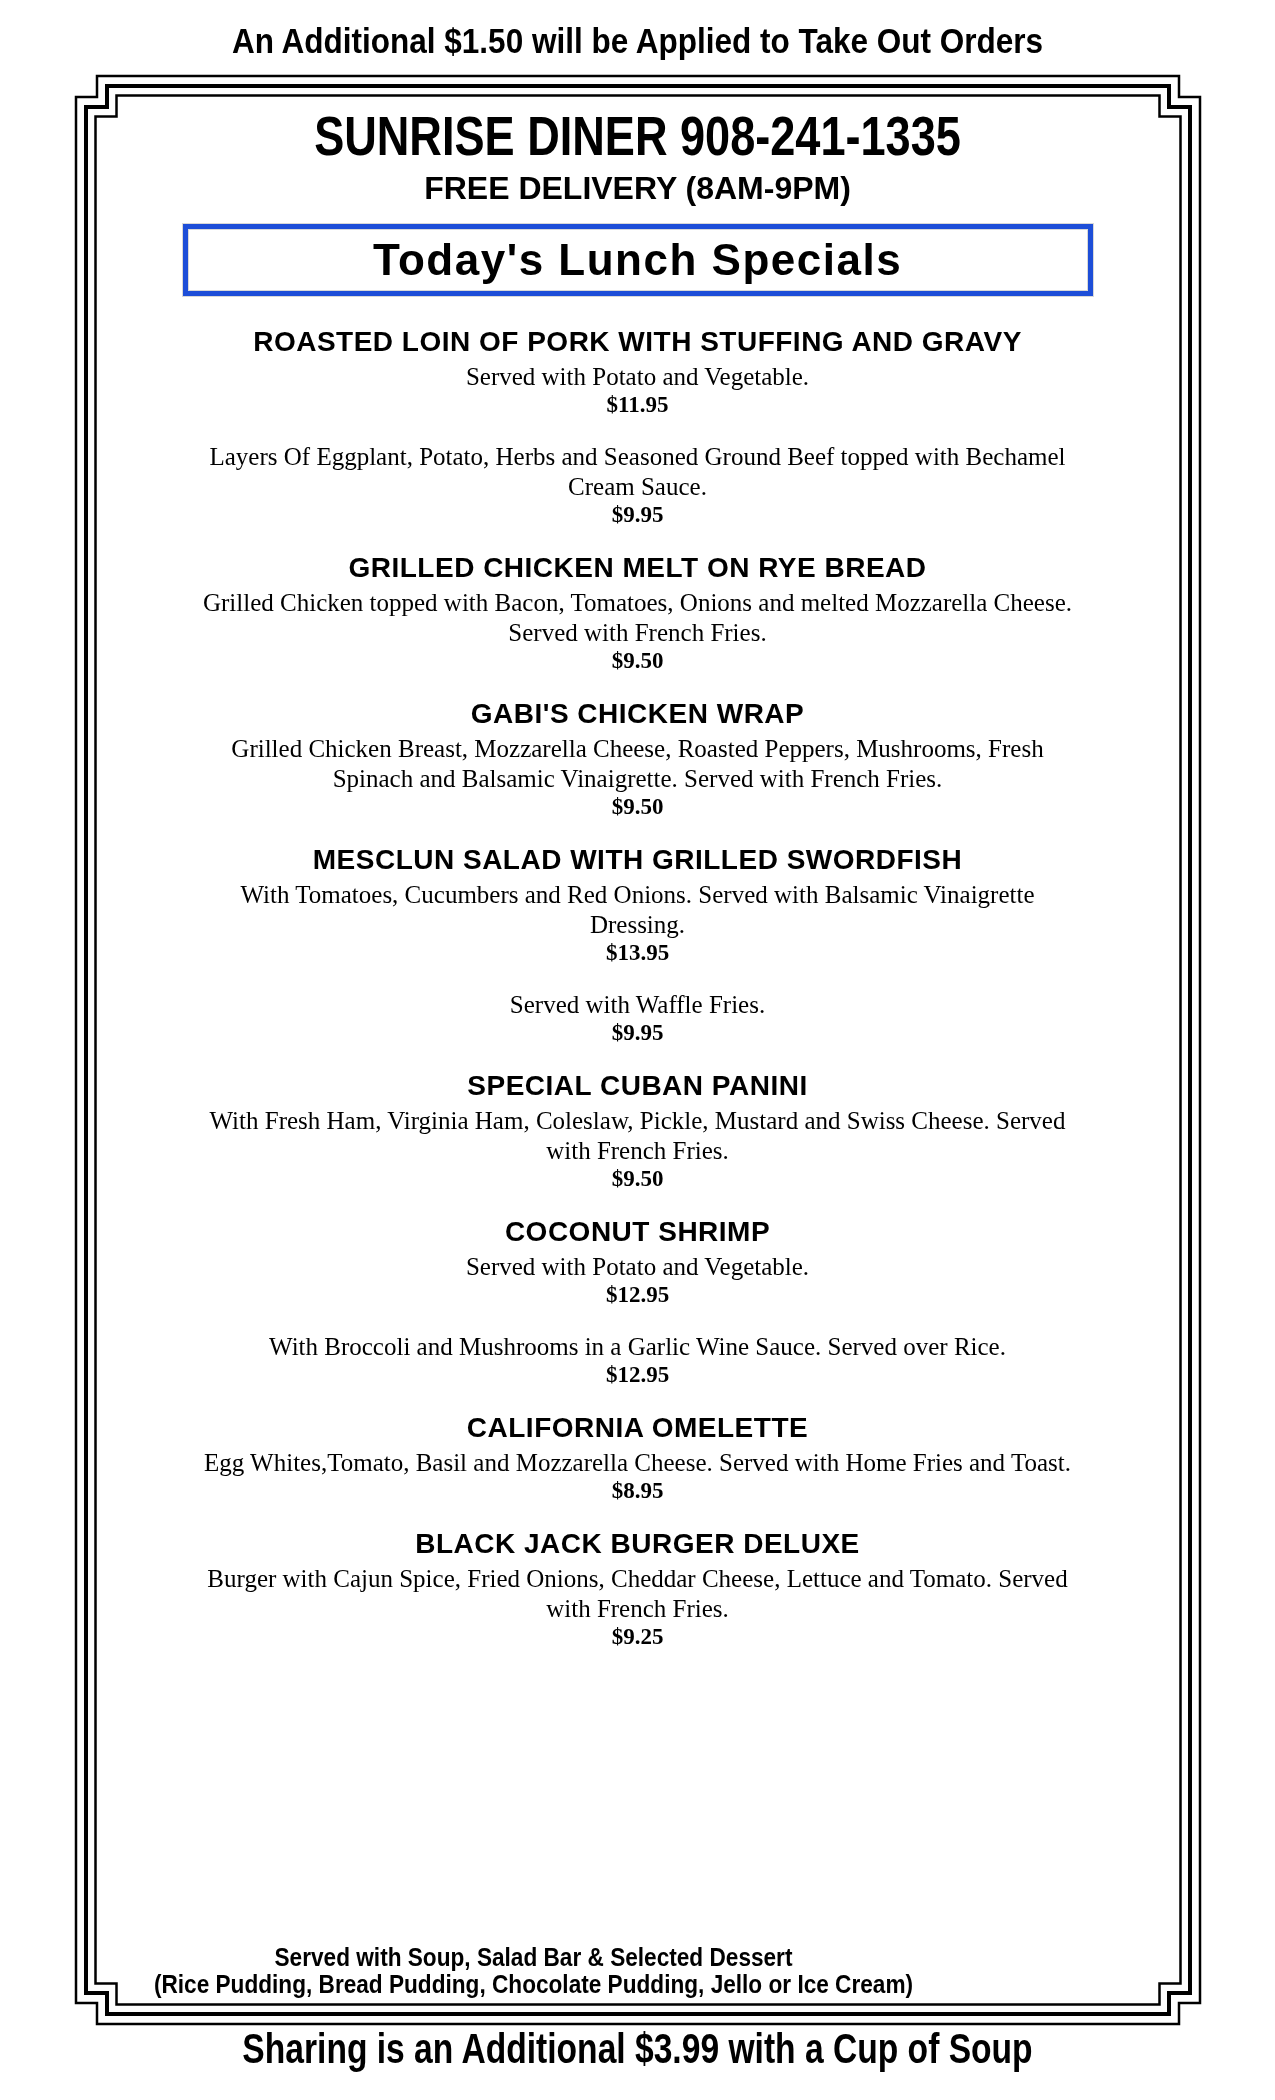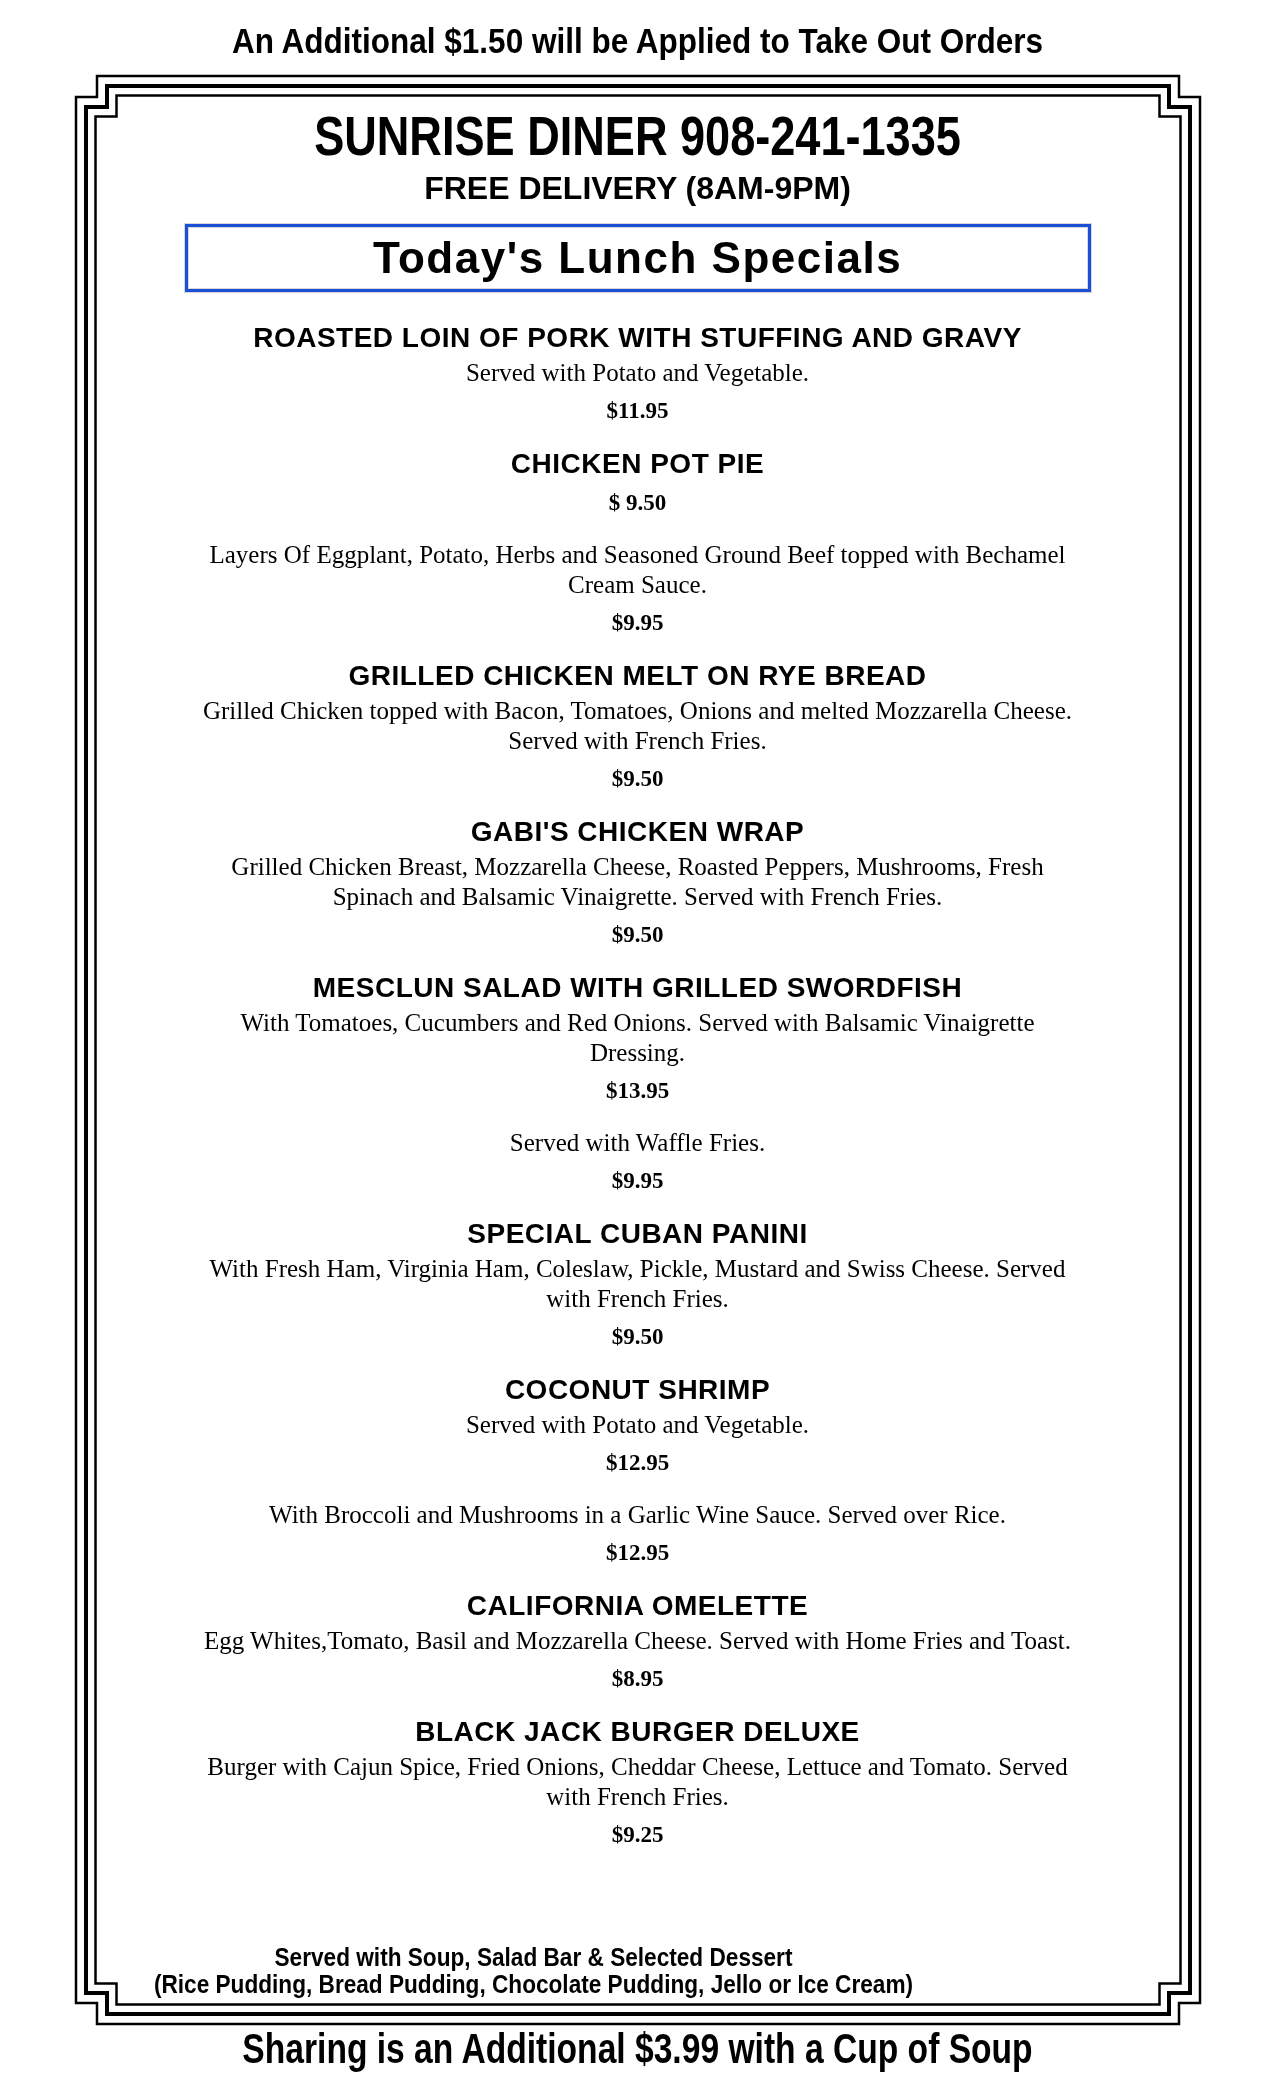--- a/index.html
+++ b/index.html
@@ -32,21 +32,21 @@
   }
   .subtitle {
     margin-top: 11px;
     text-align: center;
     font-weight: bold; font-size: 32px; line-height: 32px;
     white-space: nowrap;
   }
   .specials-box {
     width: 900px; height: 62px;
     margin: 20px auto 0 auto;
-    border: 3px solid #1d4ed8;
+    border: 5px solid #1d4ed8;
     box-shadow: 0 0 0 1px #d8d8d8, inset 0 0 0 1px #d8d8d8;
     text-align: center;
   }
   .specials-box-title {
     font-weight: bold; font-size: 44px; line-height: 62px;
     letter-spacing: 1.5px;
     white-space: nowrap;
   }
   .menu {
     width: 1010px;
@@ -62,21 +62,21 @@
   }
   .item-desc {
     font-family: Liberation Serif, serif;
     font-size: 25px; line-height: 30px;
     white-space: pre-line;
   }
   .item-desc:empty { display: none; }
   .item-price {
     font-family: "Liberation Serif", serif;
     font-weight: bold; font-size: 23px; line-height: 26px;
-    margin-top: 10px;
+    margin-top: 0;
   }
   .footer-included {
     position: absolute; top: 1944px; left: 0;
     width: 1067px; text-align: center;
     font-weight: bold; font-size: 26px; line-height: 27px;
   }
   .footer-line {
     transform: scaleX(0.87); transform-origin: 50% 50%;
     white-space: nowrap;
   }
@@ -107,25 +107,20 @@
 </div>
 
 <div class="menu">
 
   <div class="menu-item">
     <div class="item-name">ROASTED LOIN OF PORK WITH STUFFING AND GRAVY</div>
     <div class="item-desc">Served with Potato and Vegetable.</div>
     <div class="item-price">$11.95</div>
   </div>
 
-  <div class="menu-item">
-    <div class="item-name">CHICKEN POT PIE</div>
-
-    <div class="item-price">$ 9.50</div>
-  </div>
 
   <div class="menu-item">
     <div class="item-desc">Layers Of Eggplant, Potato, Herbs and Seasoned Ground Beef topped with Bechamel
 Cream Sauce.</div>
     <div class="item-price">$9.95</div>
   </div>
 
   <div class="menu-item">
     <div class="item-name">GRILLED CHICKEN MELT ON RYE BREAD</div>
     <div class="item-desc">Grilled Chicken topped with Bacon, Tomatoes, Onions and melted Mozzarella Cheese.

